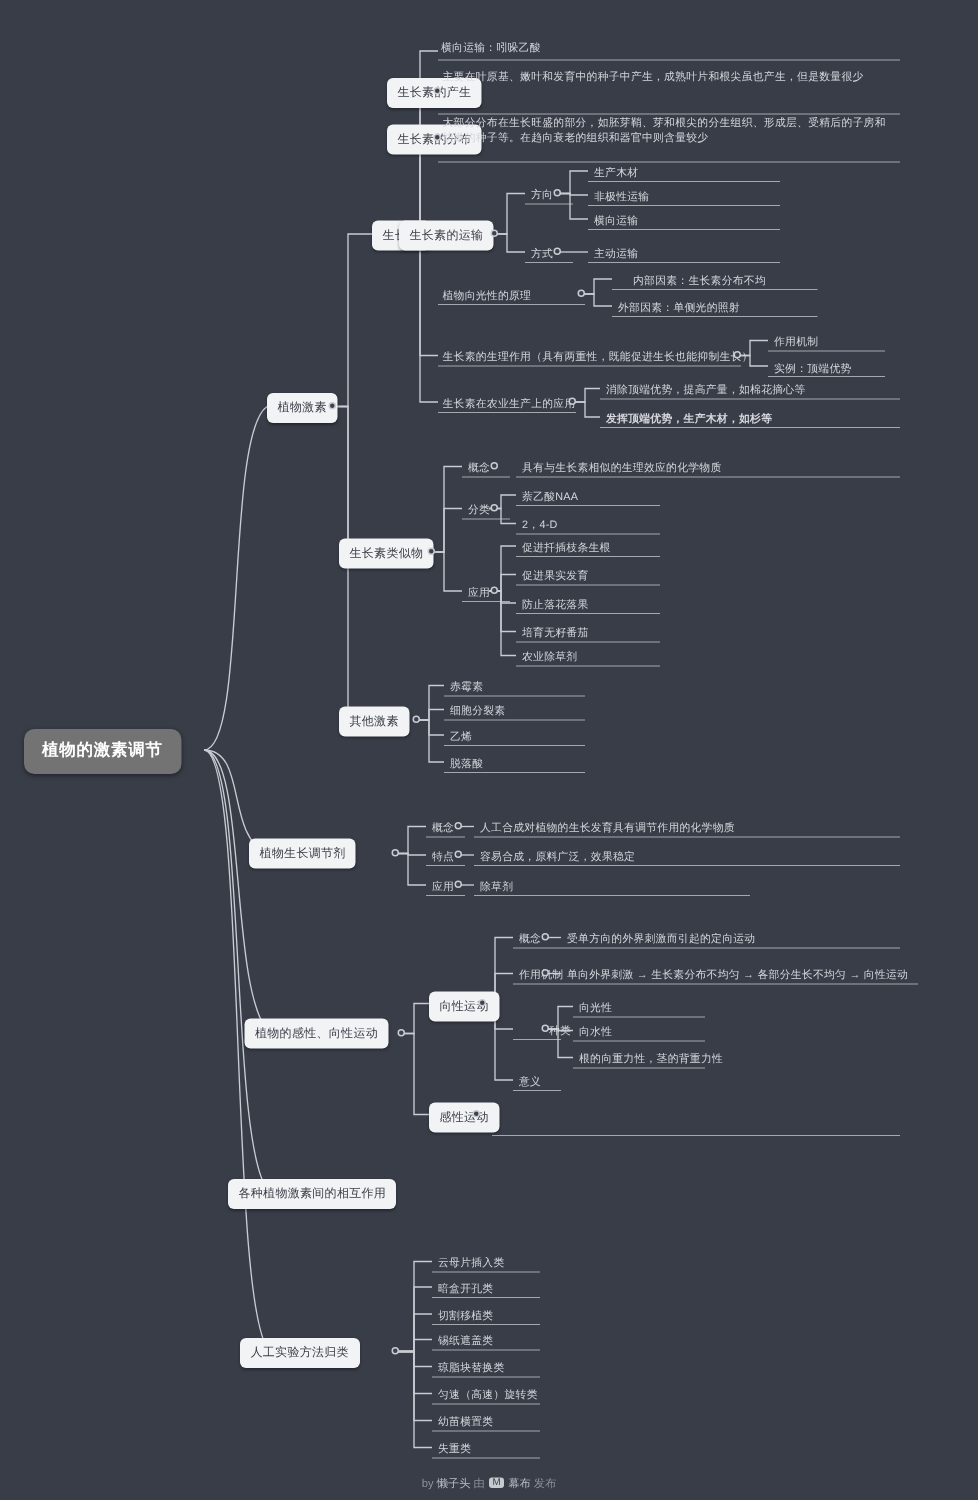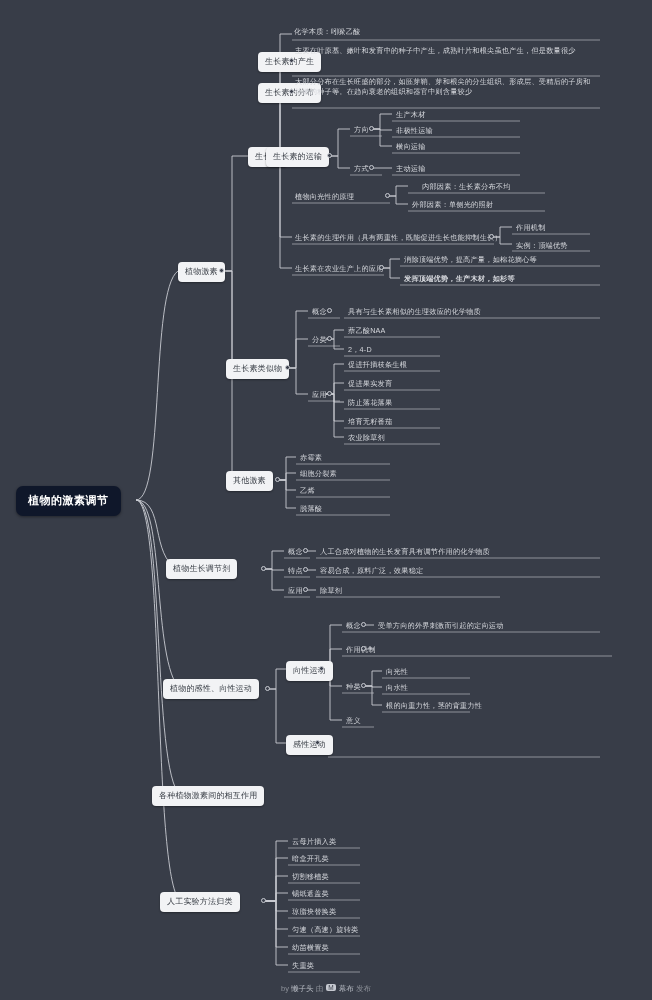--- a/index.html
+++ b/index.html
@@ -28,21 +28,21 @@
   .boxed {
     background: #f2f3f5;
     color: #3b4048;
     border-radius: 4px;
     padding: 4px 7px;
     font-size: 8px;
     box-shadow: 0 1px 2px rgba(0,0,0,.35);
     white-space: nowrap;
   }
   .root {
-    background: #0f172a;
+    background: #737373;
     color: #ffffff;
     border-radius: 7px;
     padding: 7px 12px;
     font-size: 11px;
     font-weight: bold;
     white-space: nowrap;
     box-shadow: 0 1px 3px rgba(0,0,0,.4);
     letter-spacing: .5px;
   }
   .dot {
@@ -244,21 +244,21 @@
 
   <div class="node boxed" style="left:248px; top:147px;">生长素</div>
   <div class="dot" style="left:267px; top:153px;"></div>
 
   <div class="node boxed" style="left:226px; top:359px;">生长素类似物</div>
   <div class="dot" style="left:285px; top:365px;"></div>
 
   <div class="node boxed" style="left:226px; top:471px;">其他激素</div>
   <div class="dot" style="left:275px; top:477px;"></div>
 
-  <div class="node plain" style="left:292px; top:27px;">化学本质：吲哚乙酸</div>
+  <div class="node plain" style="left:292px; top:27px;">横向运输：吲哚乙酸</div>
 
   <div class="node boxed" style="left:258px; top:52px;">生长素的产生</div>
   <div class="dot" style="left:289px; top:58px;"></div>
   <div class="node plain" style="left:293px; top:46px; width:305px;">主要在叶原基、嫩叶和发育中的种子中产生，成熟叶片和根尖虽也产生，但是数量很少</div>
 
   <div class="node boxed" style="left:258px; top:83px;">生长素的分布</div>
   <div class="dot" style="left:289px; top:89px;"></div>
   <div class="node plain" style="left:293px; top:77px; width:305px;">大部分分布在生长旺盛的部分，如胚芽鞘、芽和根尖的分生组织、形成层、受精后的子房和幼嫩的种子等。在趋向衰老的组织和器官中则含量较少</div>
 
   <div class="node boxed" style="left:266px; top:147px;">生长素的运输</div>
@@ -325,22 +325,23 @@
 
   <div class="node boxed" style="left:286px; top:661px;">向性运动</div>
   <div class="dot" style="left:319px; top:666px;"></div>
 
   <div class="node plain" style="left:344px; top:621px;">概念</div>
   <div class="dot" style="left:361px; top:622px;"></div>
   <div class="node plain" style="left:376px; top:621px;">受单方向的外界刺激而引起的定向运动</div>
 
   <div class="node plain" style="left:344px; top:645px;">作用机制</div>
   <div class="dot" style="left:361px; top:646px;"></div>
-
-  <div class="node plain" style="left:344px; top:682px;">种类</div>
+  <div class="node plain" style="left:376px; top:645px;">单向外界刺激 → 生长素分布不均匀 → 各部分生长不均匀 → 向性运动</div>
+
+  <div class="node plain" style="left:364px; top:682px;">种类</div>
   <div class="dot" style="left:361px; top:683px;"></div>
   <div class="node plain" style="left:384px; top:667px;">向光性</div>
   <div class="node plain" style="left:384px; top:683px;">向水性</div>
   <div class="node plain" style="left:384px; top:701px;">根的向重力性，茎的背重力性</div>
 
   <div class="node plain" style="left:344px; top:716px;">意义</div>
 
   <div class="node boxed" style="left:286px; top:735px;">感性运动</div>
   <div class="dot" style="left:315px; top:740px;"></div>
 

